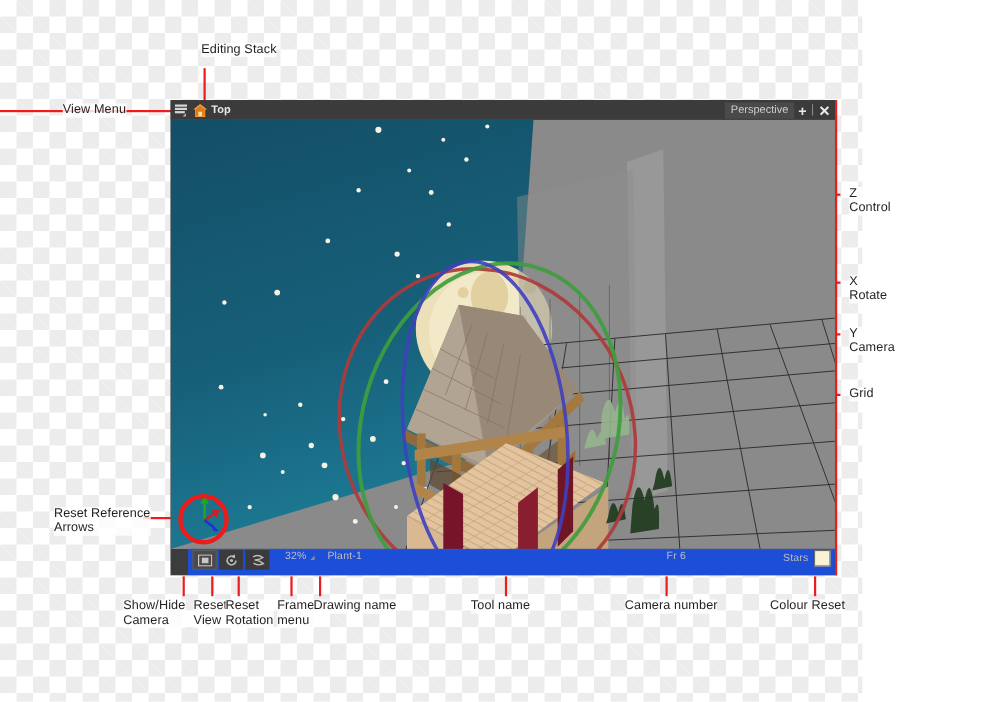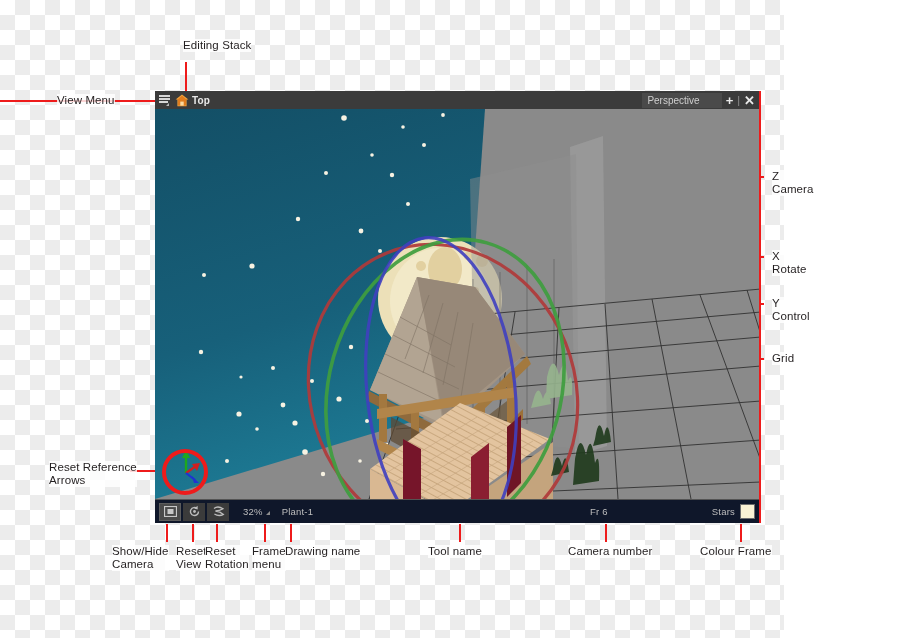--- a/index.html
+++ b/index.html
@@ -109,21 +109,21 @@
   .tb-label {
     color: #e8e8e8;
     font-size: 10px;
     font-weight: bold;
     letter-spacing: .1px;
   }
   #persp-label {
     color: #cfcfcf;
     font-size: 10px;
     background: #4a4a4a;
-    padding: 2px 22px 2px 5px;
+    padding: 2px 5px 2px 5px;
   }
   .tb-btn {
     color: #e9e9e9;
     font-size: 13px;
     font-weight: bold;
     line-height: 13px;
     padding: 0 2px;
     cursor: default;
   }
   .tb-btn.close { color: #e9e9e9; }
@@ -148,26 +148,27 @@
     height: 46px;
     border: 4px solid #ee1b1b;
     border-radius: 50%;
     box-sizing: border-box;
   }
 
   
   #statusbar {
     position: relative;
     height: 24px;
-    background: #0f172a;
+    background: #1d4ed8;
     display: flex;
-    align-items: center;
+    align-items: flex-start;
     box-sizing: border-box;
     padding-left: 4px;
     border-top: 1px solid #545454;
+    margin-left: 16px;
   }
   .sb-btn {
     width: 22px; height: 18px;
     background: #4a4a4a;
     border: 1px solid #5c5c5c;
     margin-right: 2px;
     display: flex;
     align-items: center;
     justify-content: center;
     box-sizing: border-box;
@@ -234,40 +235,40 @@
   <div class="lead-v" style="left:216px; top:524px; height:18px;"></div>
   <div class="lead-v" style="left:264px; top:524px; height:18px;"></div>
   <div class="lead-v" style="left:290px; top:524px; height:18px;"></div>
   <div class="lead-v" style="left:459px; top:524px; height:18px;"></div>
   <div class="lead-v" style="left:605px; top:524px; height:18px;"></div>
   <div class="lead-v" style="left:740px; top:524px; height:18px;"></div>
 
   <div class="anno" style="left:183px; top:39px;">Editing Stack</div>
   <div class="anno" style="left:57px; top:94px;">View Menu</div>
 
-  <div class="anno" style="left:772px; top:170px;">Z Camera</div>
+  <div class="anno" style="left:772px; top:170px;">Z Control</div>
   <div class="anno" style="left:772px; top:250px;">X Rotate</div>
-  <div class="anno" style="left:772px; top:297px;">Y Control</div>
+  <div class="anno" style="left:772px; top:297px;">Y Camera</div>
   <div class="anno" style="left:772px; top:352px;">Grid</div>
 
   <div class="anno" style="left:49px; top:461px;">Reset Reference
 Arrows</div>
 
   <div class="anno" style="left:112px; top:545px;">Show/Hide
 Camera</div>
   <div class="anno" style="left:176px; top:545px;">Reset
 View</div>
   <div class="anno" style="left:205px; top:545px;">Reset
 Rotation</div>
   <div class="anno" style="left:252px; top:545px;">Frame
 menu</div>
   <div class="anno" style="left:285px; top:545px;">Drawing name</div>
   <div class="anno" style="left:428px; top:545px;">Tool name</div>
   <div class="anno" style="left:568px; top:545px;">Camera number</div>
-  <div class="anno" style="left:700px; top:545px;">Colour Frame</div>
+  <div class="anno" style="left:700px; top:545px;">Colour Reset</div>
 
   <div id="app-window">
 
     <div id="titlebar">
       <div class="tb-left">
         <span class="hamburger">
           <i></i>
             <i></i>
             <i></i>
             <span class="corner"></span>

